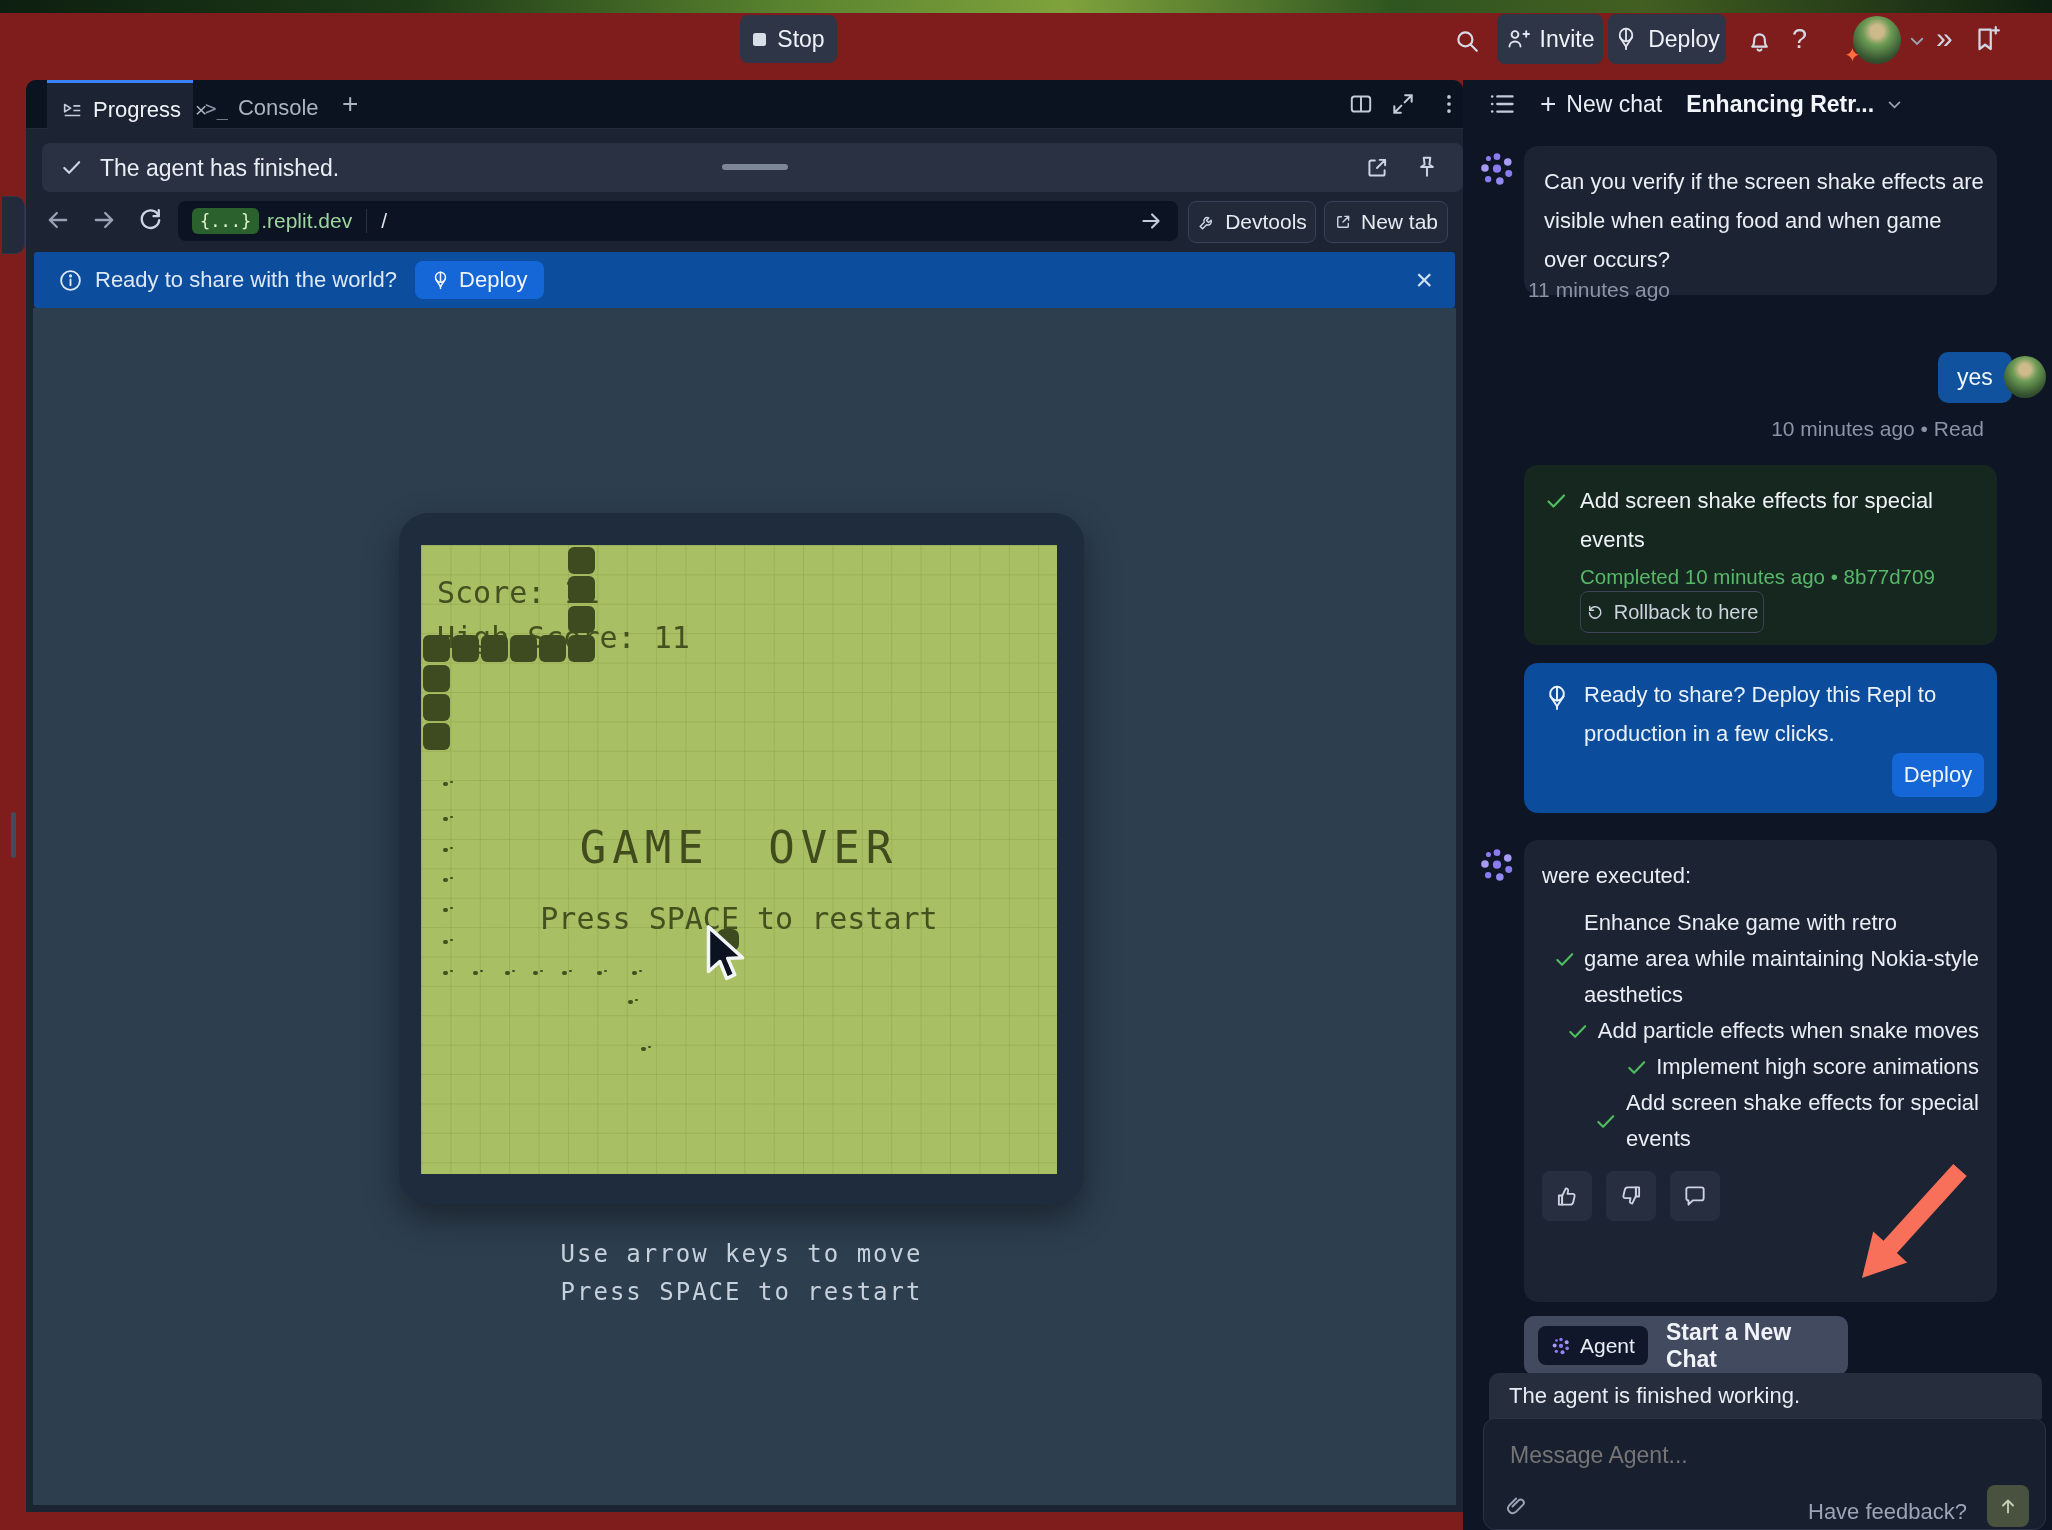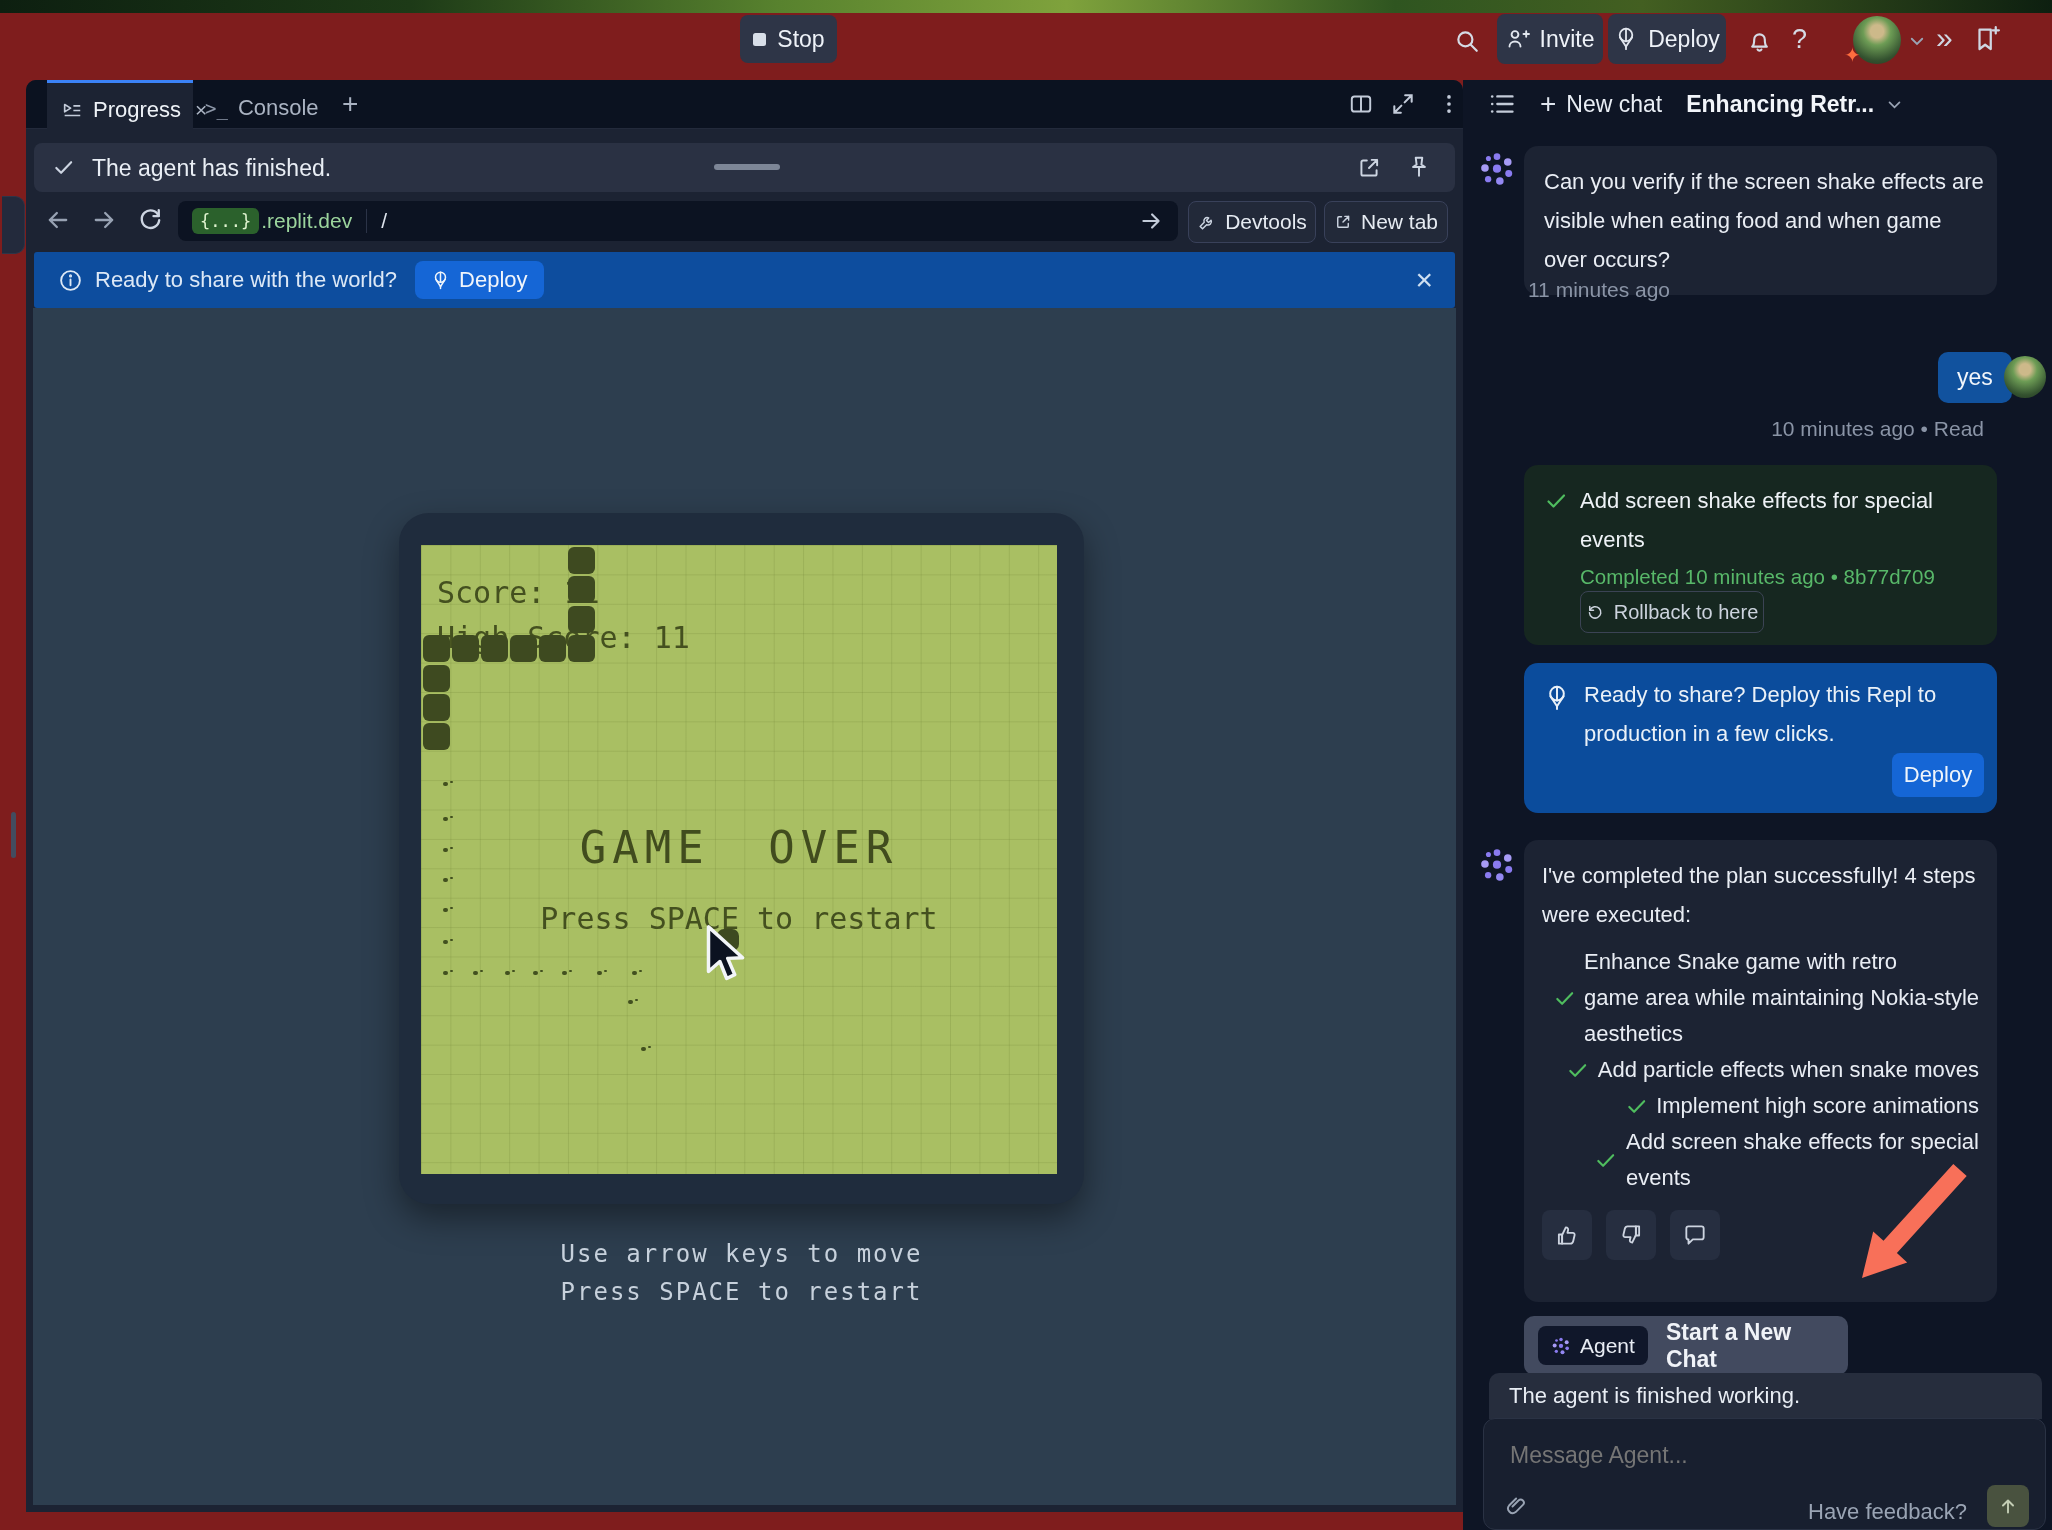--- a/index.html
+++ b/index.html
@@ -131,21 +131,21 @@
       </div>
       <div class="icon abs" style="left:1410px;top:11px;">
         <svg width="26" height="26" viewBox="0 0 24 24" fill="#c3cbd9">
             <circle cx="12" cy="5.5" r="1.7"></circle>
             <circle cx="12" cy="12" r="1.7"></circle>
             <circle cx="12" cy="18.5" r="1.7"></circle>
           </svg>
       </div>
     </div>
 
-    <div class="abs" style="left:8px;top:63px;width:1421px;height:49px;background:#2a3143;border-radius:8px;">
+    <div class="abs" style="left:16px;top:63px;width:1421px;height:49px;background:#2a3143;border-radius:8px;">
       <span class="icon abs" style="left:18px;top:13px;">
         <svg width="23" height="23" viewBox="0 0 24 24" fill="none" stroke="#cdd5e2" stroke-width="2.2" stroke-linecap="round" stroke-linejoin="round">
             <path d="M4.5 12.5l5 5L20 6.5"></path>
           </svg>
       </span>
       <span class="abs" style="left:58px;top:12px;font-size:23px;color:#e9eef5;">The agent has finished.</span>
       <span class="abs" style="left:680px;top:21px;width:66px;height:6px;border-radius:3px;background:#7d8697;"></span>
       <span class="icon abs" style="left:1322px;top:12px;">
         <svg width="26" height="26" viewBox="0 0 24 24" fill="none" stroke="#cdd5e2" stroke-width="1.8" stroke-linecap="round" stroke-linejoin="round">
             <path d="M10 5H6.5A1.5 1.5 0 0 0 5 6.5v11A1.5 1.5 0 0 0 6.5 19h11a1.5 1.5 0 0 0 1.5-1.5V14"></path>
@@ -390,21 +390,20 @@
             <circle cx="13.8" cy="19.6" r="2.4" fill="#9488f3"></circle>
             <circle cx="6.4" cy="18.4" r="2"></circle>
             <circle cx="4.4" cy="11.4" r="2.4" fill="#a79bf5"></circle>
             <circle cx="6.6" cy="5.4" r="1.6"></circle>
             <circle cx="12" cy="11.8" r="2.6"></circle>
           </g>
         </svg>
     </div>
     <div class="bubble abs" style="left:61px;top:760px;width:473px;height:462px;padding:16px 18px;box-sizing:border-box;">
       <div style="--lh:37;">
-          <div class="line">I've completed the plan successfully! 4 steps</div>
           <div class="line">were executed:</div>
         </div>
       <div id="plan-steps" style="margin-top:10px;">
           <div class="step">
             <span class="chk icon">
               <svg width="23" height="23" viewBox="0 0 24 24" fill="none" stroke="#4fbd5f" stroke-width="2.2" stroke-linecap="round" stroke-linejoin="round">
                 <path d="M4.5 12.5l5 5L20 6.5"></path>
               </svg>
             </span>
             <div>

